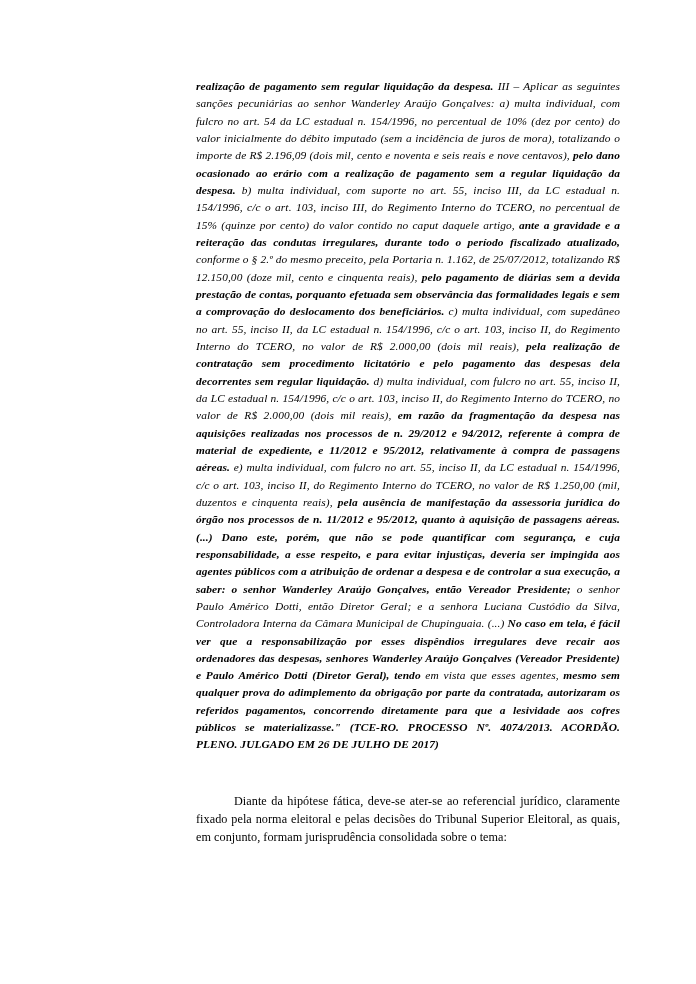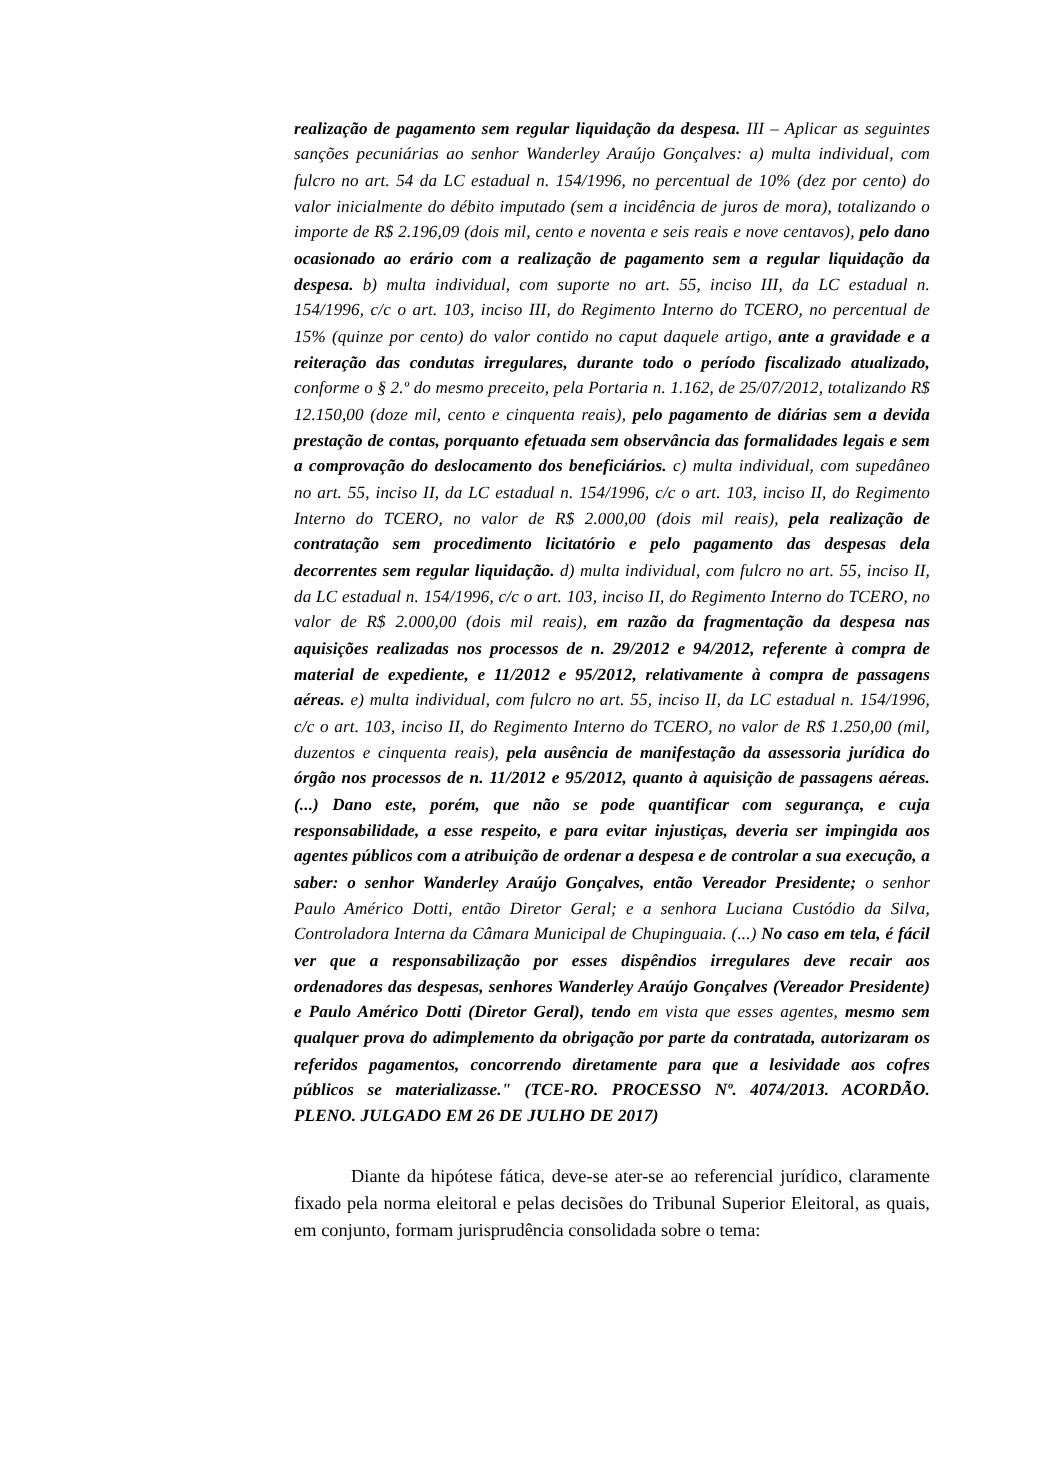--- a/index.html
+++ b/index.html
@@ -26,21 +26,21 @@
     font-size: 11.4px;
     line-height: 1.52;
     text-align: justify;
     text-justify: inter-word;
     letter-spacing: 0.1px;
   }
   .quote-block .b {
     font-weight: bold;
   }
   .body-para {
-    margin-top: 21px;
+    margin-top: 38px;
     font-style: normal;
     font-size: 12.2px;
     line-height: 1.5;
     text-align: justify;
     text-justify: inter-word;
     text-indent: 38px;
     letter-spacing: 0.05px;
   }
   .seg {
     display: inline;

